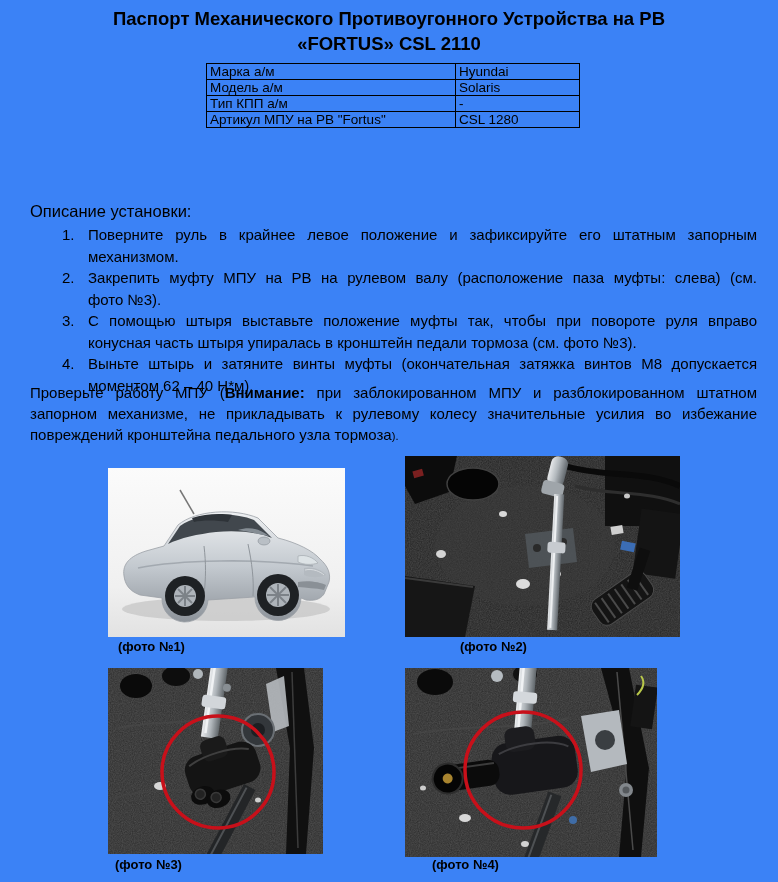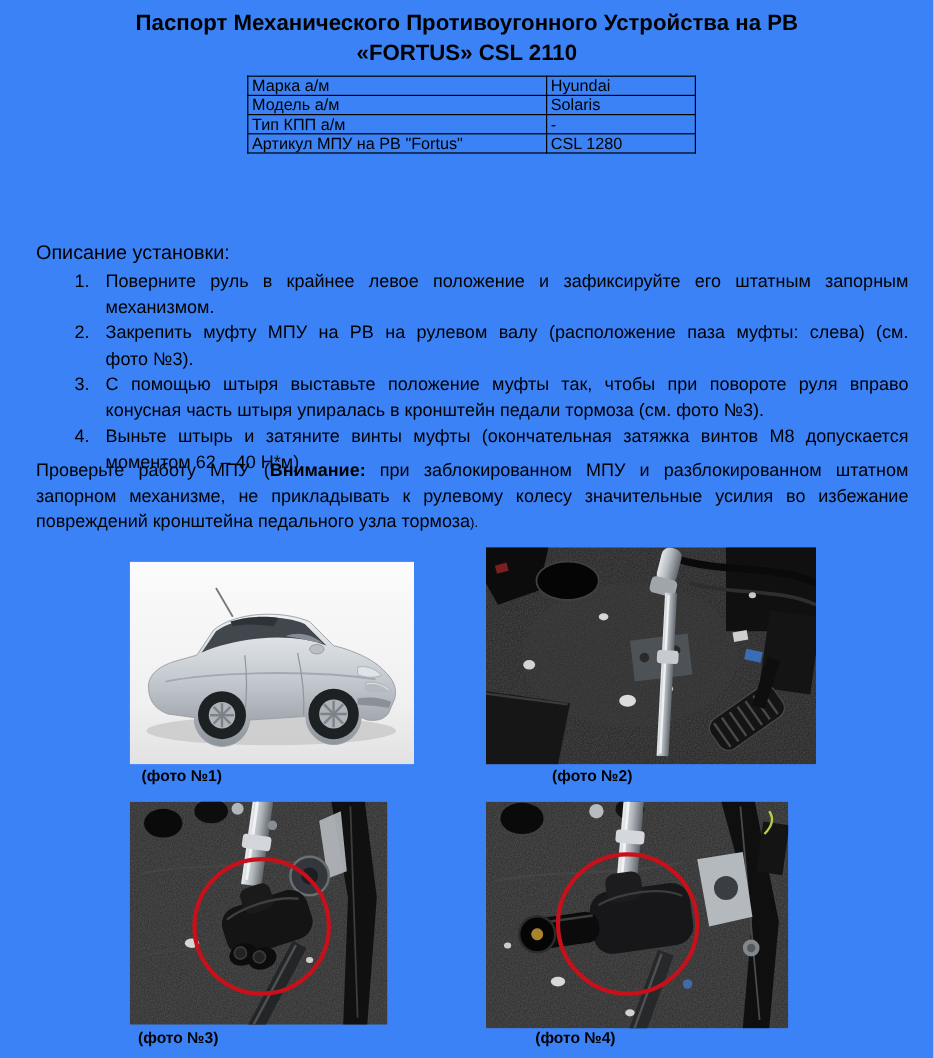--- a/index.html
+++ b/index.html
@@ -304,15 +304,15 @@
         <circle cx="42" cy="99" r="15" fill="#050505" stroke="#2c2c2c" stroke-width="2"></circle>
         <circle cx="42" cy="99" r="5" fill="#a8842f"></circle>
       </g>
       <g transform="rotate(20 140 150)">
         <rect x="134" y="124" width="14" height="78" fill="#26282a"></rect>
         <line x1="138" y1="126" x2="138" y2="200" stroke="#4e5154" stroke-width="2"></line>
       </g>
       <circle cx="118" cy="102" r="58" fill="none" stroke="#c8101a" stroke-width="3.5"></circle>
     </svg>
   </div>
-  <div class="photo-caption" style="left:446px;top:857px;">(фото №4)</div>
+  <div class="photo-caption" style="left:432px;top:857px;">(фото №4)</div>
 
 </div>
 
 </body></html>

